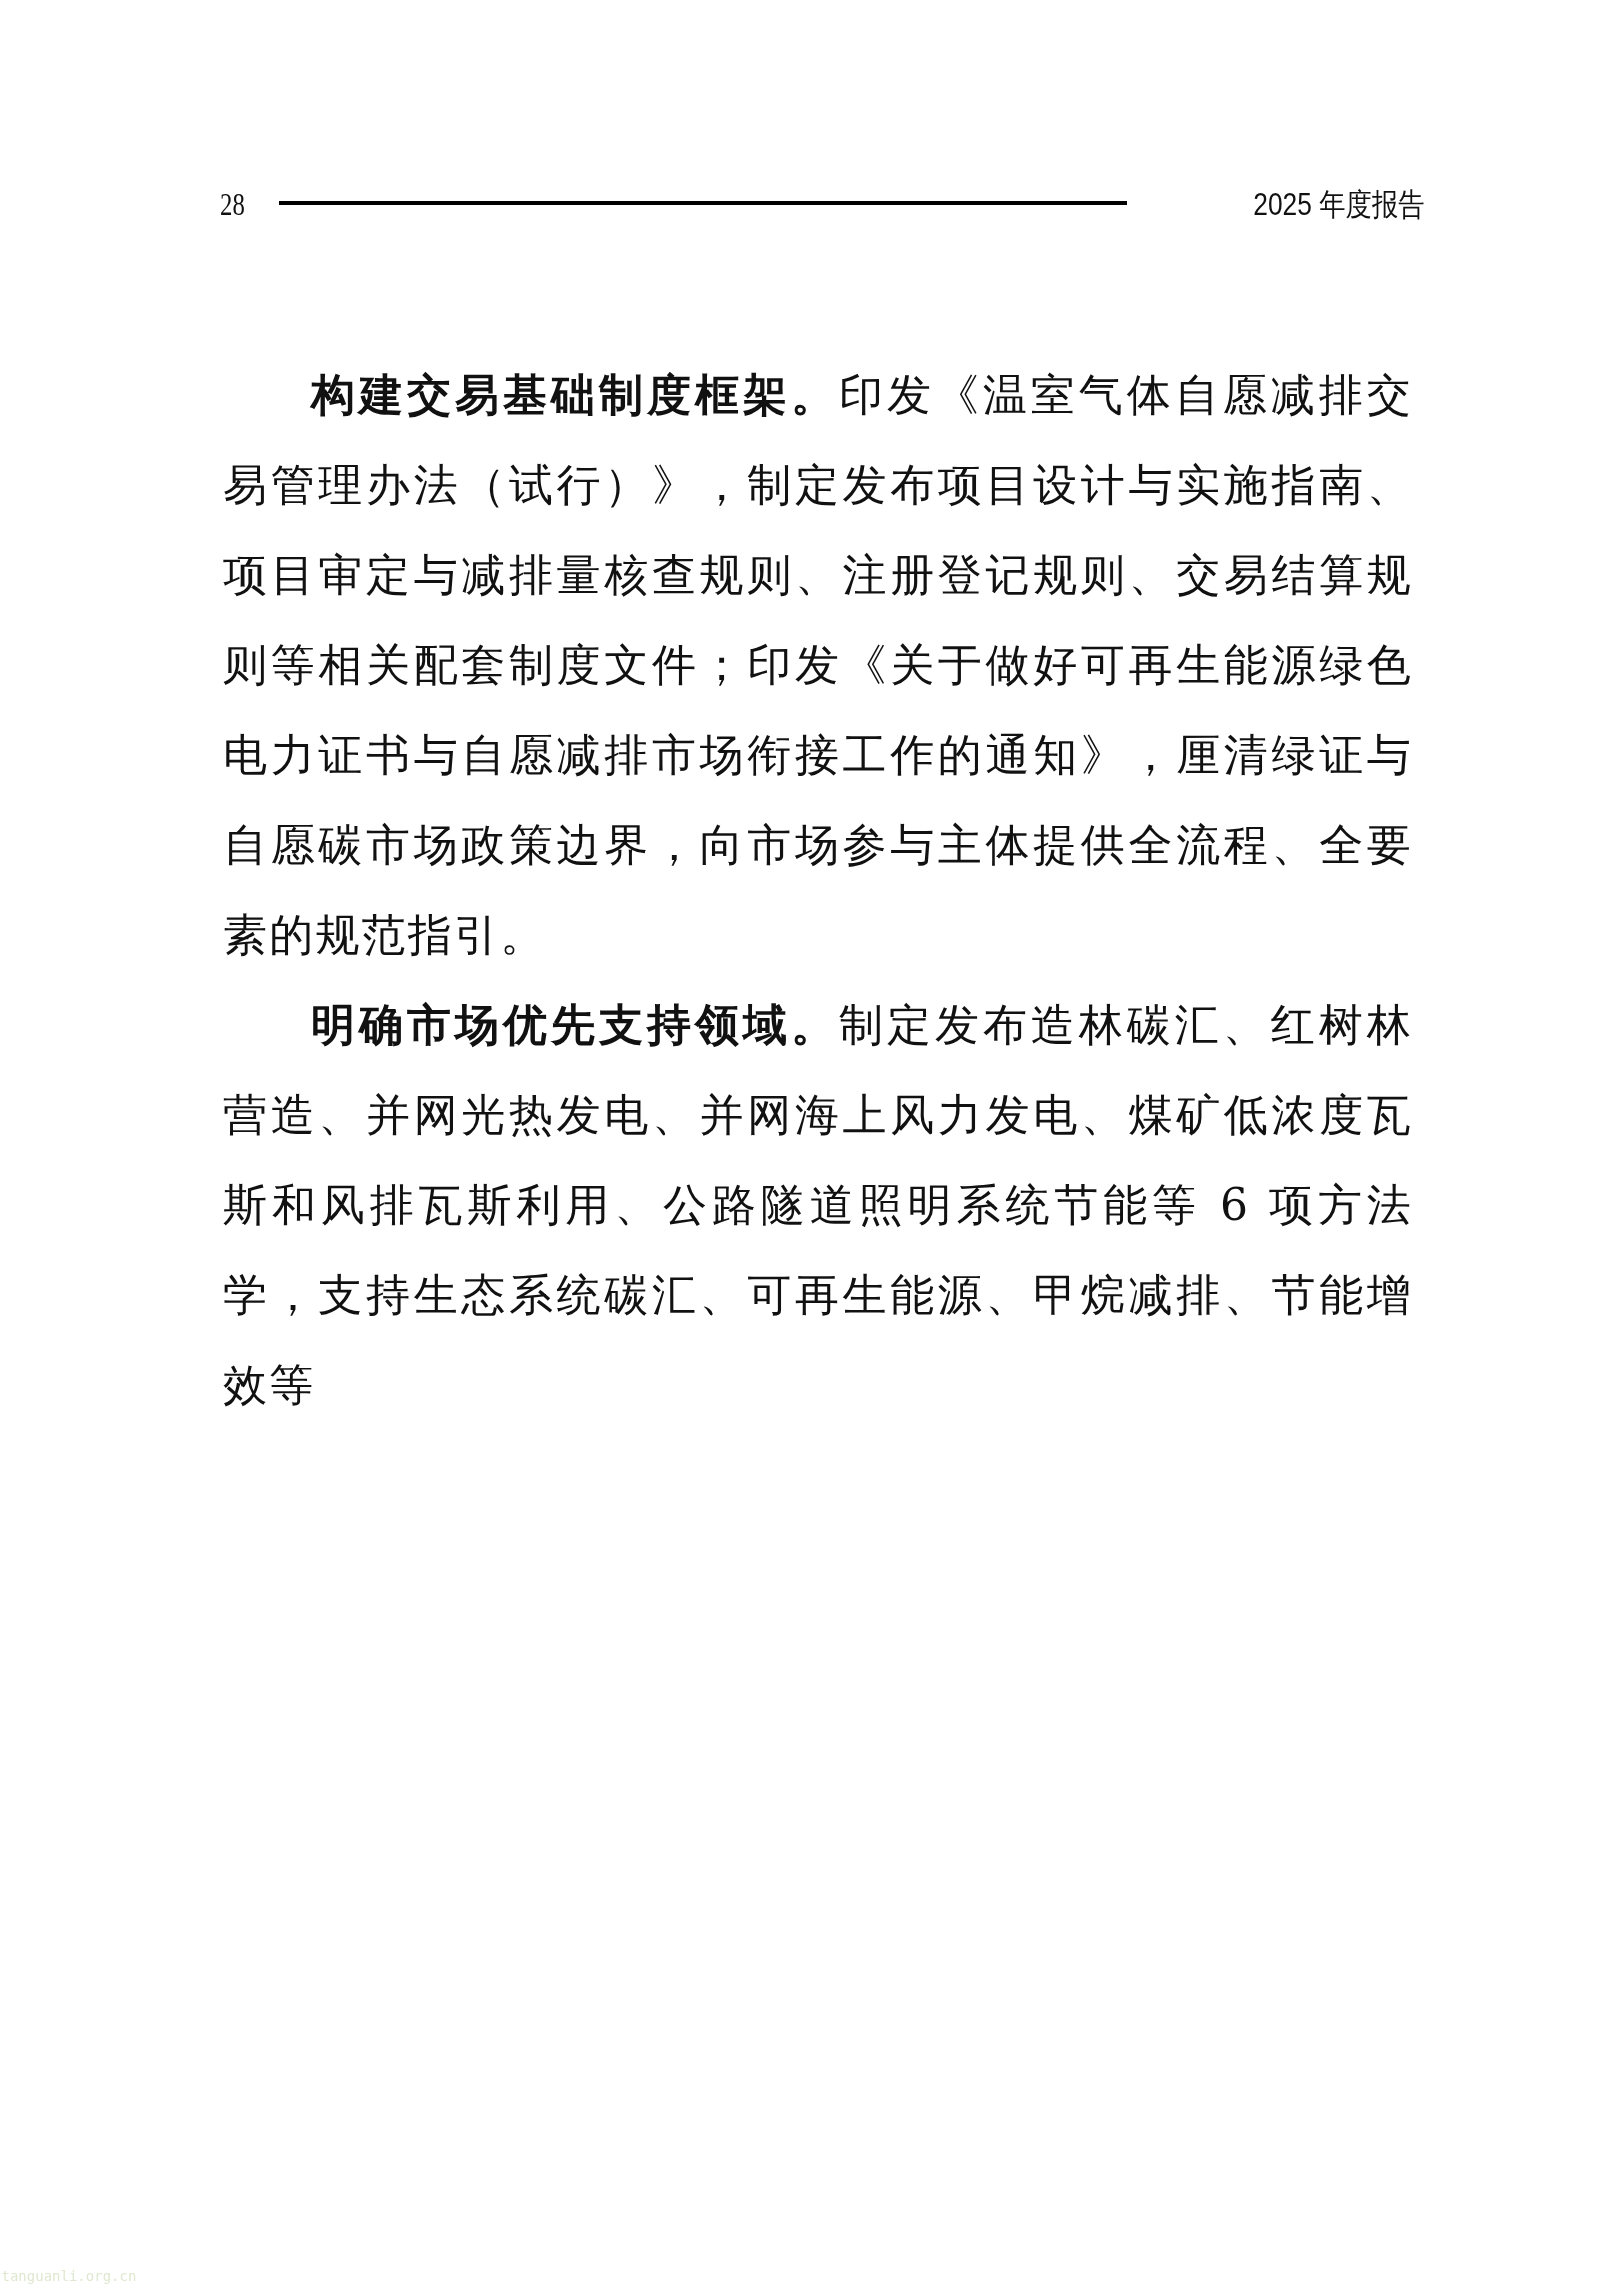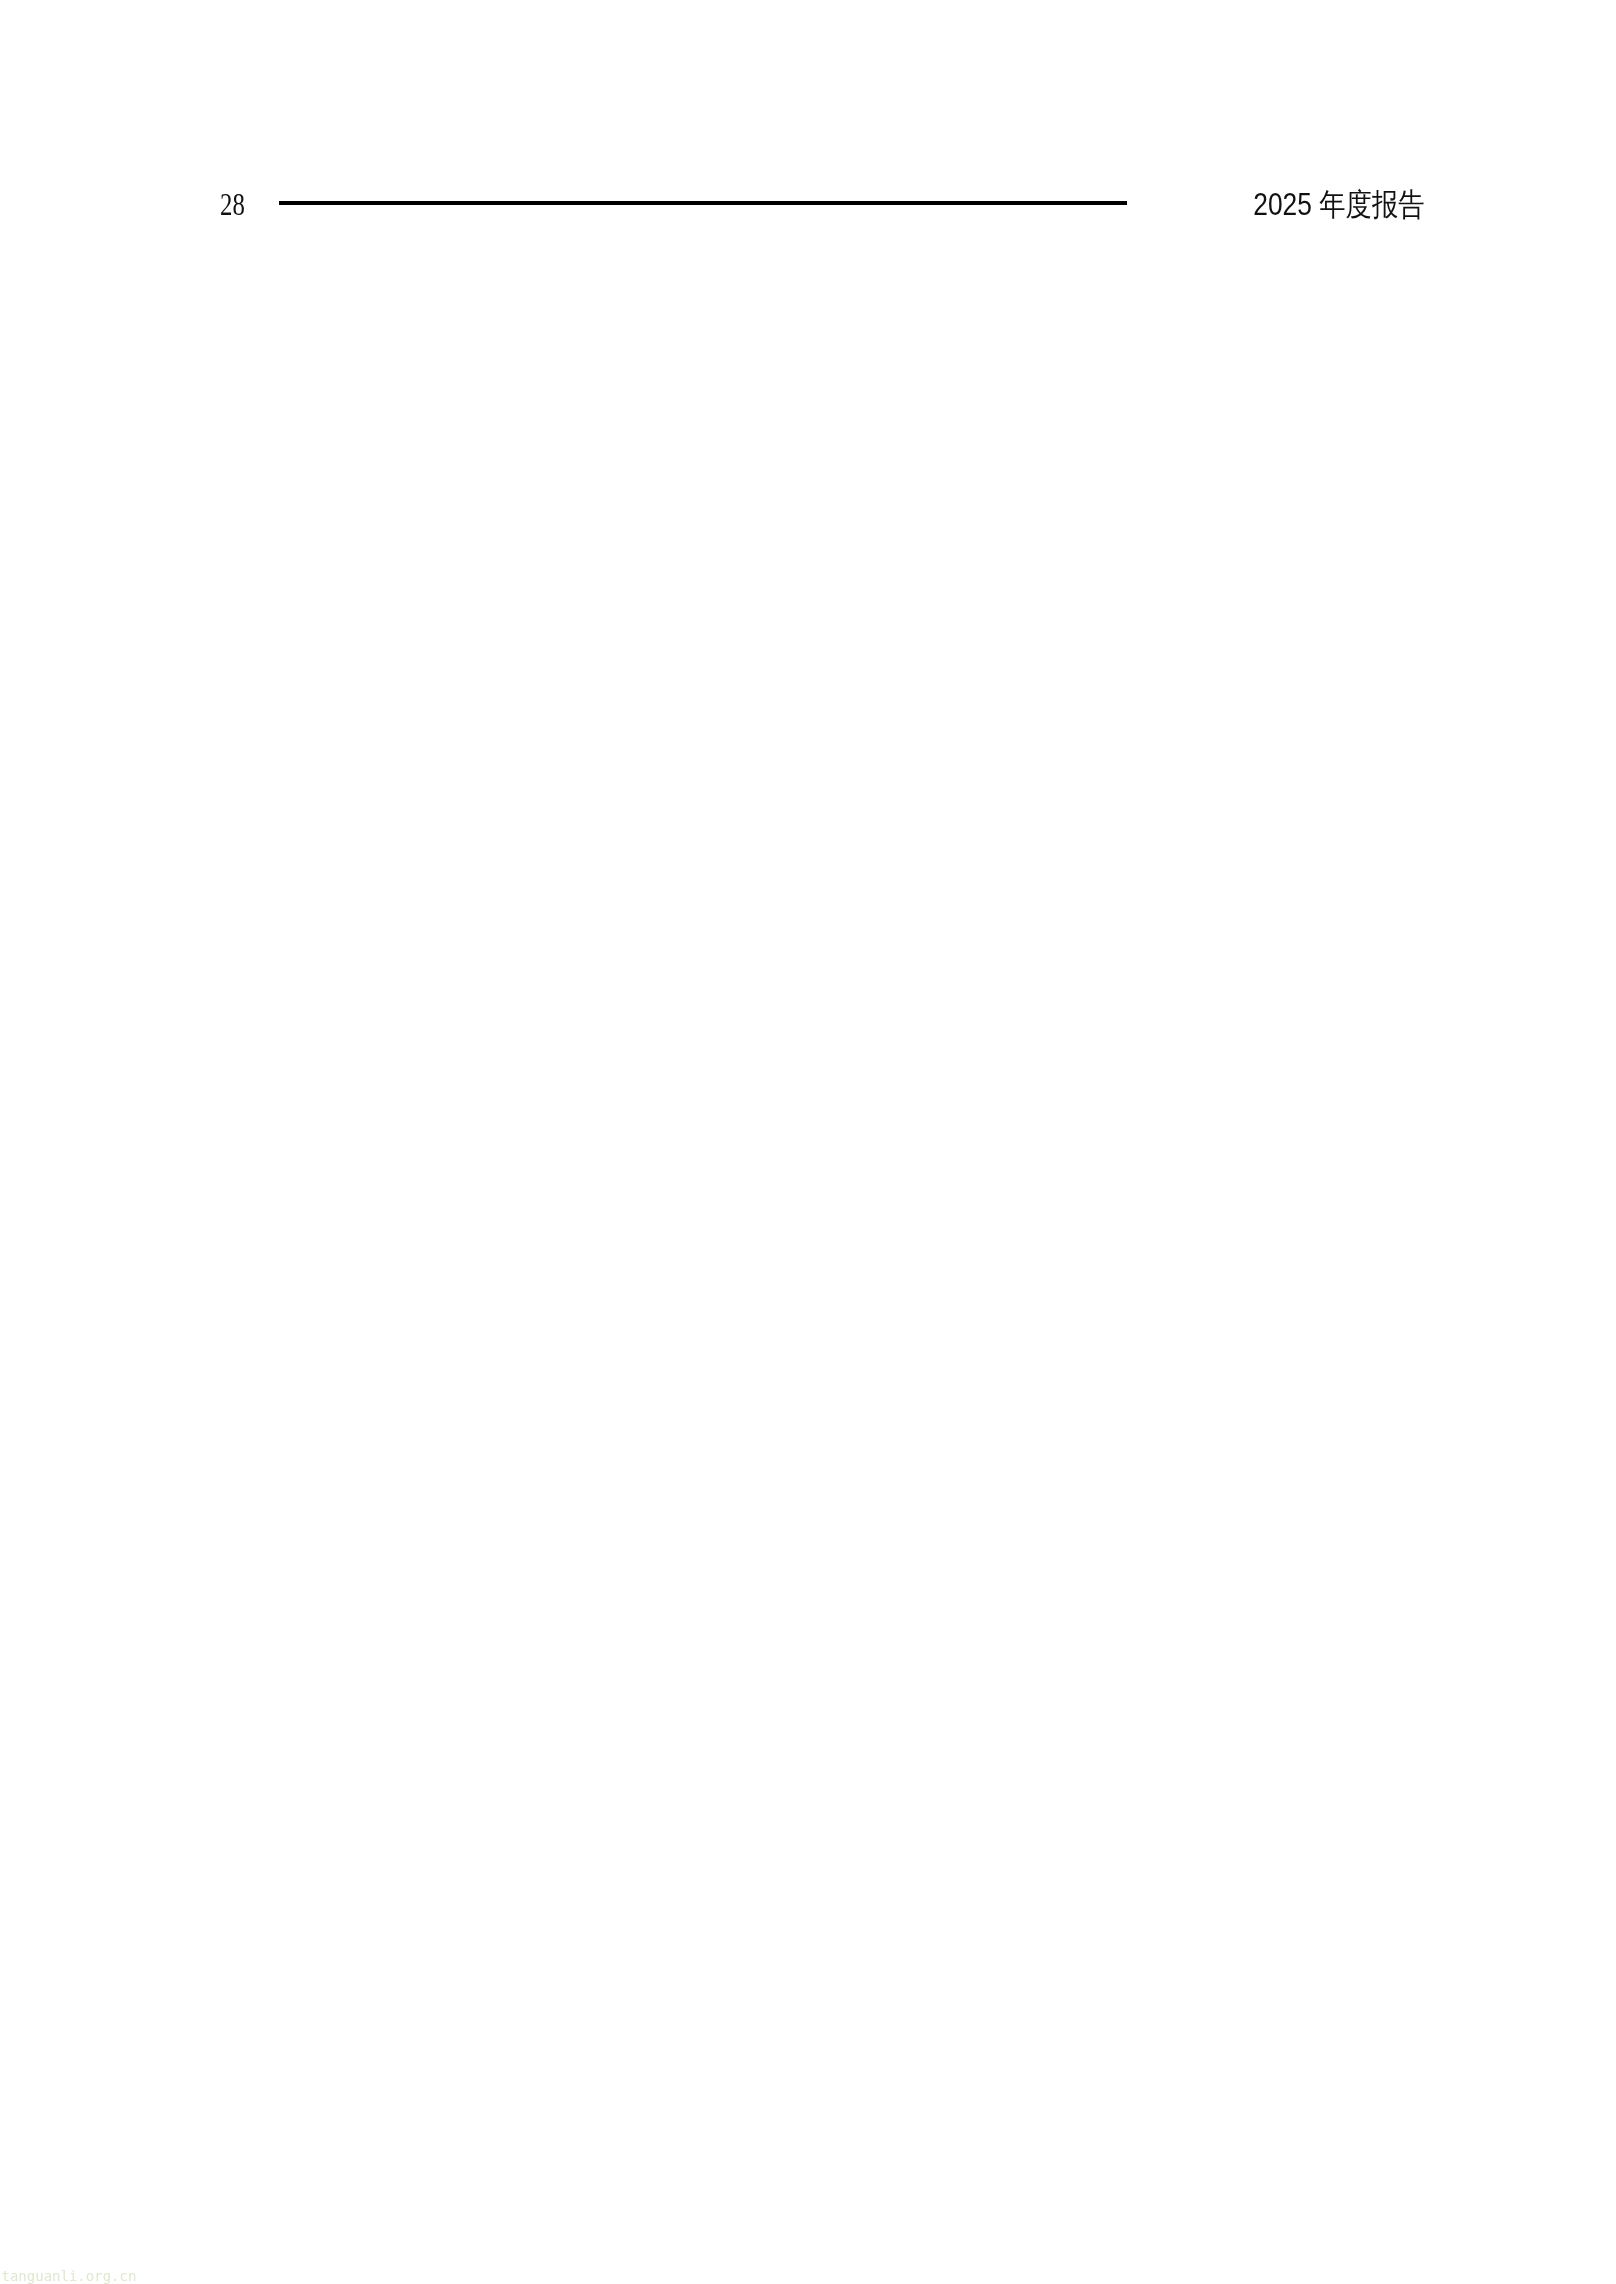--- a/index.html
+++ b/index.html
@@ -17,16 +17,22 @@
 </head>
 <body>
 
 <div class="header">
   <span class="page-num">28</span>
   <div class="rule"></div>
   <span class="report-title">2025 年度报告</span>
 </div>
 
 <div class="body-text">
+  <p class="para indent">
+    <span class="lead">构建交易基础制度框架。</span><span>印发《温室气体自愿减排交易管理办法（试行）》，制定发布项目设计与实施指南、项目审定与减排量核查规则、注册登记规则、交易结算规则等相关配套制度文件；印发《关于做好可再生能源绿色电力证书与自愿减排市场衔接工作的通知》，厘清绿证与自愿碳市场政策边界，向市场参与主体提供全流程、全要素的规范指引。</span>
+  </p>
+  <p class="para indent">
+    <span class="lead">明确市场优先支持领域。</span><span>制定发布造林碳汇、红树林营造、并网光热发电、并网海上风力发电、煤矿低浓度瓦斯和风排瓦斯利用、公路隧道照明系统节能等 6 项方法学，支持生态系统碳汇、可再生能源、甲烷减排、节能增效等</span>
+  </p>
 </div>
 
 <div class="watermark">tanguanli.org.cn</div>
 
 
 </body></html>

